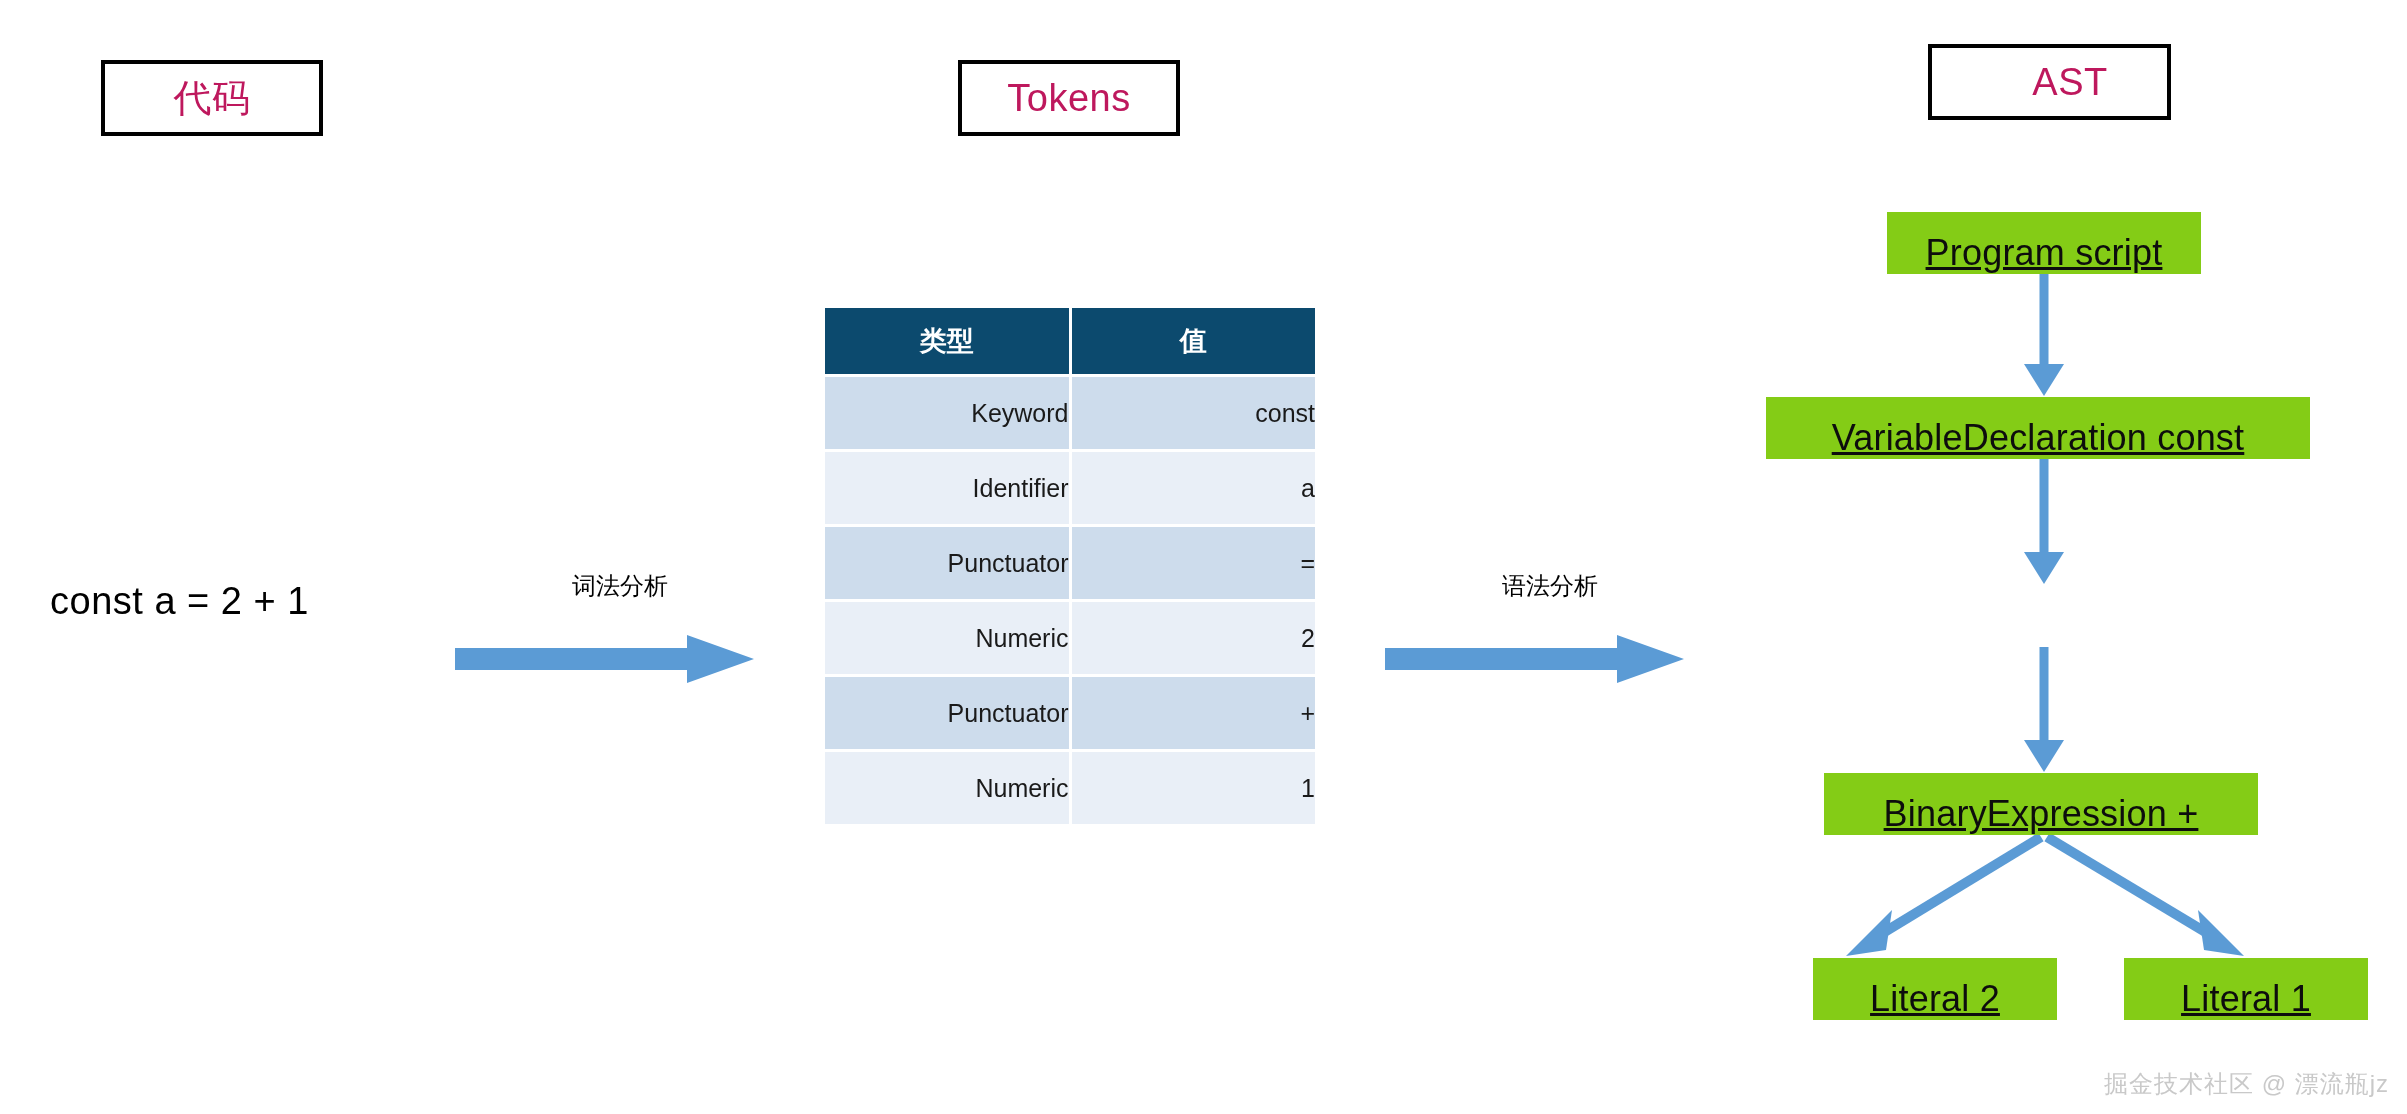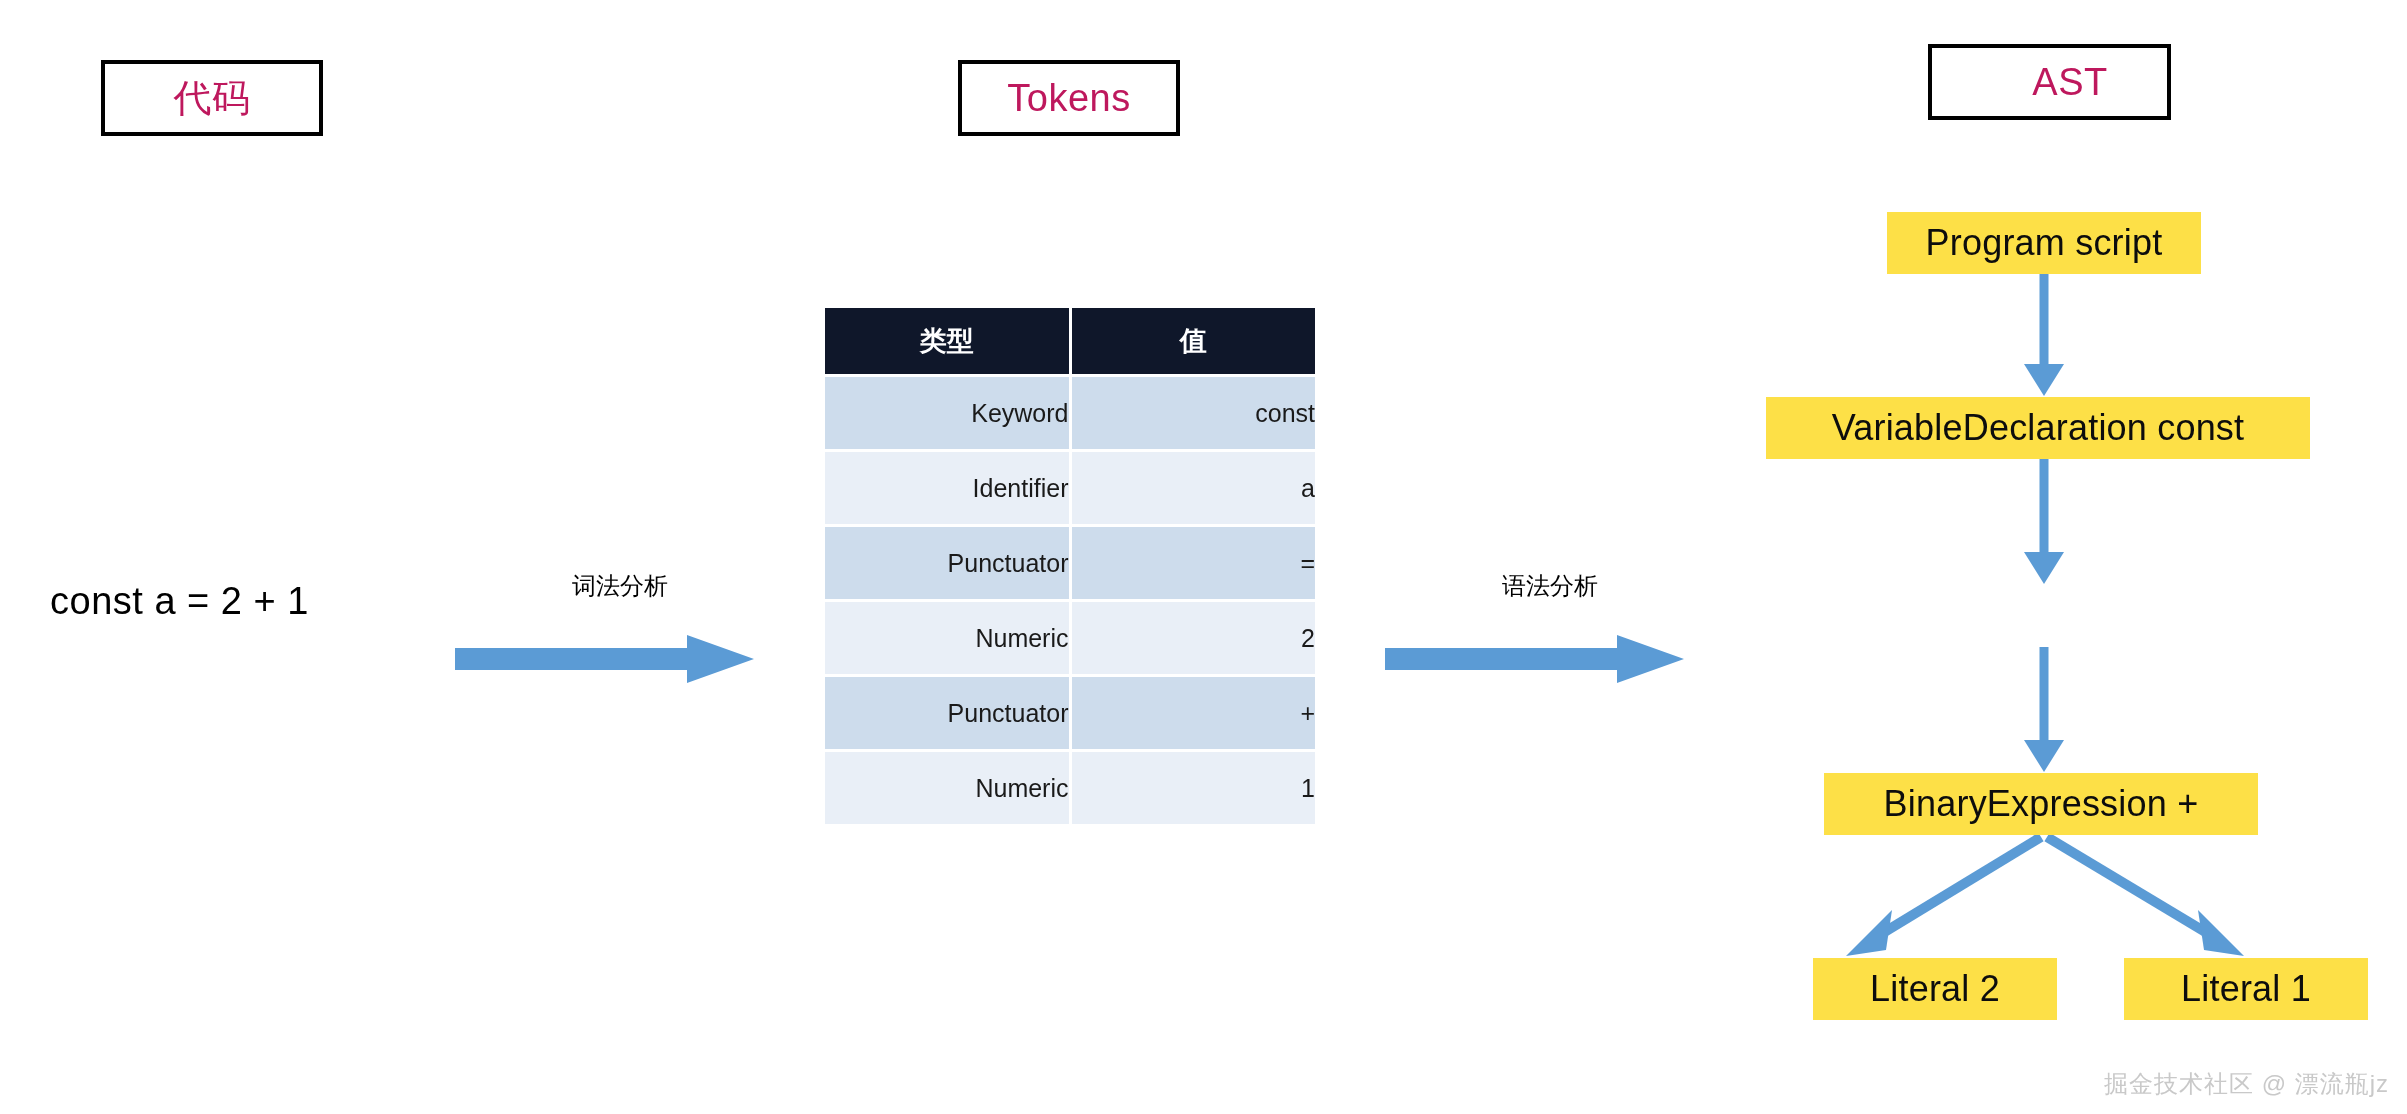--- a/index.html
+++ b/index.html
@@ -69,21 +69,21 @@
   #tokens-table {
     position: absolute;
     left: 822px;
     top: 305px;
     width: 496px;
     border-collapse: separate;
     border-spacing: 3px 3px;
     table-layout: fixed;
   }
   #tokens-table th {
-    background: #0f172a;
+    background: #0c4a6e;
     color: #ffffff;
     font-size: 27px;
     font-weight: bold;
     height: 66px;
     padding: 0;
     text-align: center;
     border: 0;
   }
   #tokens-table td {
     font-size: 25px;
@@ -94,29 +94,30 @@
     text-align: right;
     border: 0;
   }
   #tokens-table tr.row-dark td  { background: #CDDCEC; }
   #tokens-table tr.row-light td { background: #E9EFF7; }
 
   
   #ast-tree { position: absolute; left: 0; top: 0; width: 2407px; height: 1114px; }
   .ast-node {
     position: absolute;
-    background: #fde047;
+    background: #84cc16;
     display: flex;
-    align-items: center;
+    align-items: flex-end;
     justify-content: center;
     box-sizing: border-box;
     font-size: 36px;
     color: #0d0d0d;
     white-space: nowrap;
     letter-spacing: 0.2px;
+    text-decoration: underline;
   }
   #node-program      { left: 1887px; top: 212px; width: 314px; height: 62px; }
   #node-vardecl      { left: 1766px; top: 397px; width: 544px; height: 62px; }
   #node-vardeclarator{ left: 1812px; top: 585px; width: 472px; height: 62px; }
   #node-binaryexpr   { left: 1824px; top: 773px; width: 434px; height: 62px; }
   #node-literal2     { left: 1813px; top: 958px; width: 244px; height: 62px; }
   #node-literal1     { left: 2124px; top: 958px; width: 244px; height: 62px; }
 
   #ast-edges {
     position: absolute;

